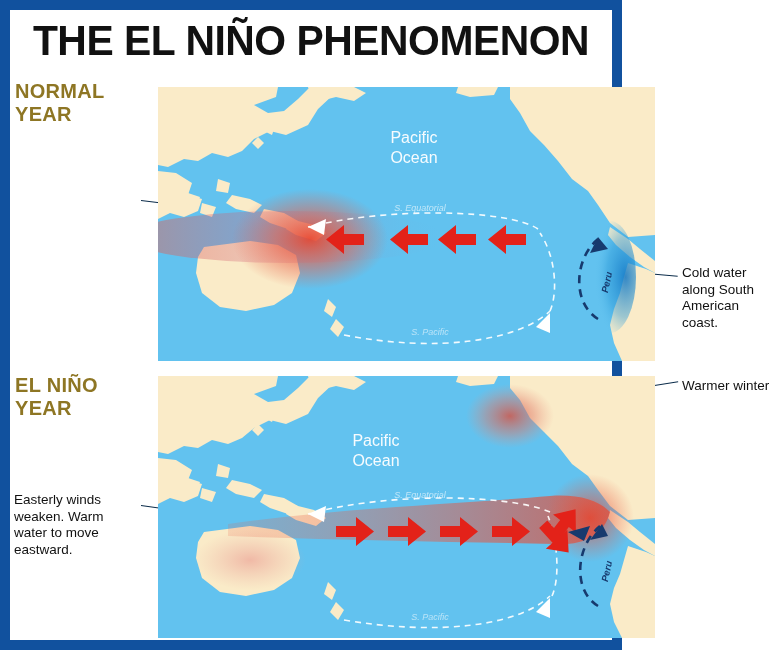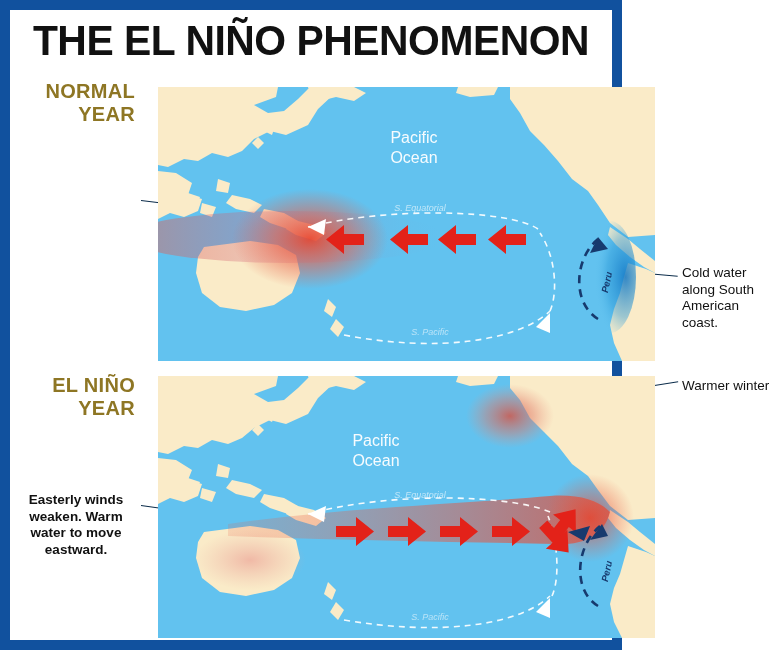--- a/index.html
+++ b/index.html
@@ -27,38 +27,38 @@
     white-space:nowrap;
   }
 
   
   .yearlabel{
     position:absolute;
     font-weight:bold;
     font-size:20px;
     line-height:23px;
     color:#8E7624;
-    text-align:right;
+    text-align:left;
     width:120px;
     letter-spacing:0.3px;
   }
   #label-normal{left:5px;top:70px;}
   #label-elnino{left:5px;top:364px;}
 
   
   .callout{
     position:absolute;
     font-size:13.5px;
     line-height:16.5px;
     color:#111111;
     font-family:"Liberation Sans", sans-serif;
   }
   #callout-normal-left{left:6px;top:178px;width:122px;text-align:right;}
   #callout-normal-right{left:672px;top:255px;width:94px;text-align:left;}
-  #callout-elnino-left{left:4px;top:482px;width:124px;text-align:center;font-weight:bold;}
+  #callout-elnino-left{left:4px;top:482px;width:124px;text-align:left;}
   #callout-elnino-right{left:672px;top:368px;width:94px;text-align:left;}
 
   
   .leader{position:absolute;background:#0b2c4a;height:1px;transform-origin:left center;}
 
   
   .panel{
     position:absolute;
     overflow:hidden;
     background:#62C2EF;

